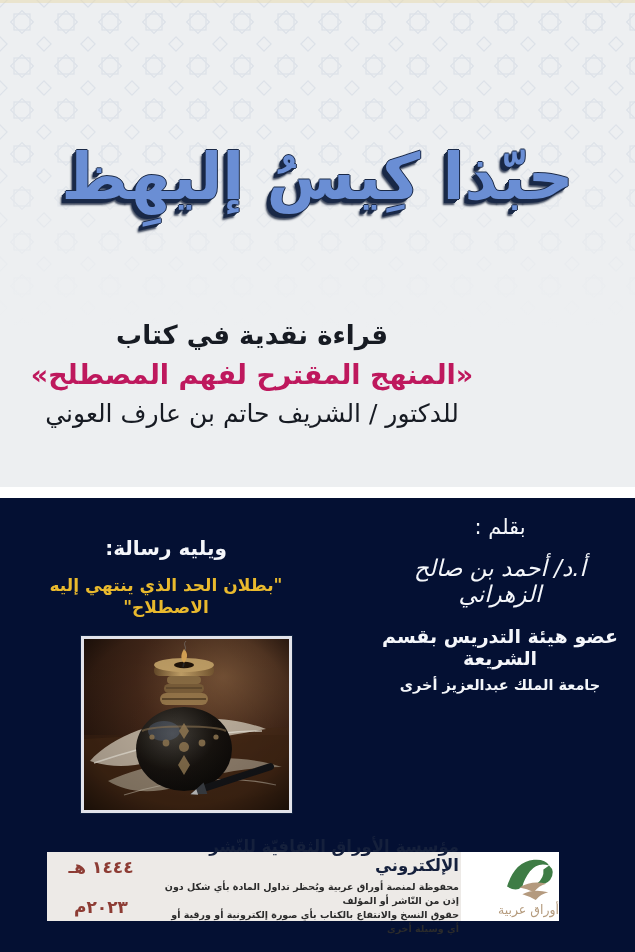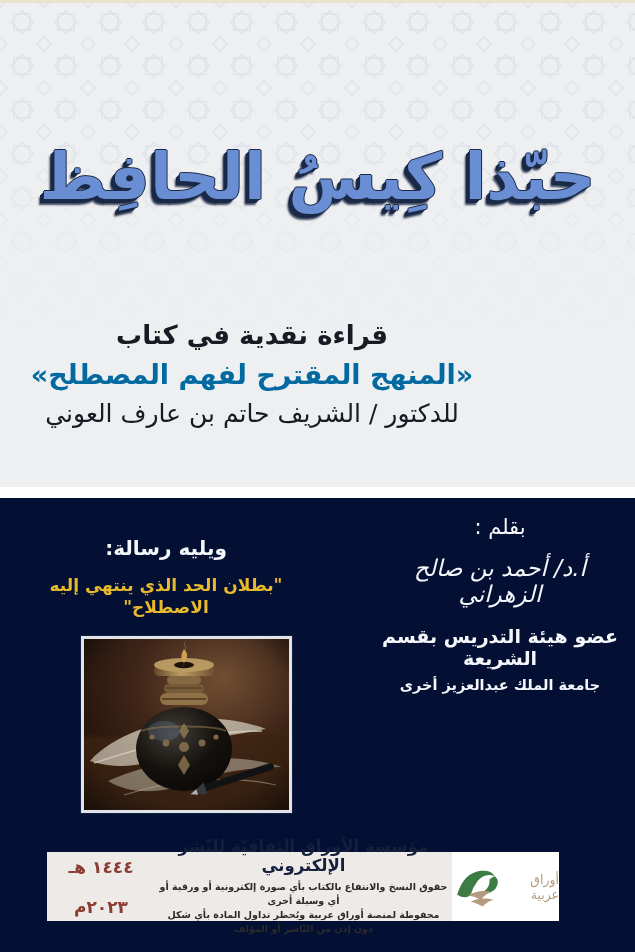--- a/index.html
+++ b/index.html
@@ -24,21 +24,21 @@
     font-size:64px; line-height:1.55; font-weight:bold;
     color:#6a8ed4;
     text-shadow:
       -1px 0 #1a2947, 1px 0 #1a2947, 0 -1px #1a2947, 0 1px #1a2947,
       -2px 2px #1a2947, -3px 3px #1a2947, -4px 4px #1a2947,
       -5px 6px 2px rgba(18,30,56,.8);
     letter-spacing:1px;
   }
   .subtitle-block { position:absolute; top:320px; left:0; width:504px; direction:rtl; text-align:center; }
   .subtitle-line1 { font-size:26px; font-weight:bold; color:#171b23; }
-  .subtitle-book  { font-size:27px; font-weight:bold; color:#0369a1; margin-top:9px; }
+  .subtitle-book  { font-size:27px; font-weight:bold; color:#be185d; margin-top:9px; }
   .subtitle-line3 { font-size:25px; font-weight:normal; color:#171b23; margin-top:9px; }
   
   .divider-strip { position:absolute; top:487px; left:0; width:635px; height:11px; background:#ffffff; }
   
   .dark-section { position:absolute; top:498px; left:0; width:635px; height:454px; background:#041033; }
   .author-col {
     position:absolute; top:17px; right:10px; width:250px;
     direction:rtl; text-align:center; color:#f4f6fa;
   }
   .by-label   { font-size:21px; font-weight:normal; }
@@ -60,26 +60,26 @@
   .photo-frame svg { display:block; }
   
   .footer-bar {
     position:absolute; top:354px; left:47px; width:512px; height:69px;
     background:#edeae7; display:flex; align-items:stretch;
   }
   .footer-dates {
     width:108px; display:flex; flex-direction:column; justify-content:center; align-items:center;
     color:#8d3c34; font-size:17px; font-weight:bold; direction:rtl; gap:20px;
   }
-  .footer-center { flex:1; display:flex; flex-direction:column; justify-content:center; text-align:center; direction:rtl; padding:4px 2px; }
+  .footer-center { flex:1; display:flex; flex-direction:column; justify-content:center; direction:rtl; padding:4px 2px; }
   .footer-publisher { font-size:16.5px; font-weight:bold; color:#15203c; }
   .footer-rights { font-size:9.5px; font-weight:bold; color:#2b2b2b; line-height:1.5; margin-top:5px; }
   .footer-logo-box {
-    width:107px; background:#ffffff; display:flex; flex-direction:row;
-    justify-content:center; align-items:center; gap:2px;
+    width:98px; background:#ffffff; display:flex; flex-direction:column;
+    justify-content:center; align-items:flex-end; gap:2px;
   }
   .footer-logo-text { font-size:12.5px; color:#b59b7d; direction:rtl; }
 </style>
 </head>
 <body>
 
 <div class="cover">
 
   <div class="top-section">
     <svg class="pattern-svg" width="635" height="330" aria-hidden="true">
@@ -93,21 +93,21 @@
             <rect x="-5" y="39" width="10" height="10" transform="rotate(45 0 44)"></rect>
             <rect x="39" y="39" width="10" height="10" transform="rotate(45 44 44)"></rect>
           </g>
         </pattern>
       </defs>
       <rect width="635" height="330" fill="url(#geo)" opacity="0.75"></rect>
     </svg>
     <div class="pattern-fade"></div>
     <div class="top-edge-line"></div>
 
-    <h1 class="main-title">حبّذا كِيسُ الحافِظ</h1>
+    <h1 class="main-title">حبّذا كِيسُ إليهِظ</h1>
 
     <div class="subtitle-block">
       <div class="subtitle-line1">قراءة نقدية في كتاب</div>
       <div class="subtitle-book">«المنهج المقترح لفهم المصطلح»</div>
       <div class="subtitle-line3">للدكتور / الشريف حاتم بن عارف العوني</div>
     </div>
   </div>
 
   <div class="divider-strip"></div>
 
@@ -195,22 +195,22 @@
     </div>
 
     <div class="footer-bar">
       <div class="footer-dates">
         <span>١٤٤٤ هـ</span>
         <span>٢٠٢٣م</span>
       </div>
       <div class="footer-center">
         <div class="footer-publisher">مؤسسة الأوراق الثقافيّة للنّشر الإلكتروني</div>
         <div class="footer-rights">
+          <div>محفوظة لمنصة أوراق عربية ويُحظر تداول المادة بأي شكل دون إذن من النّاشر أو المؤلف</div>
           <div>حقوق النسخ والانتفاع بالكتاب بأي صورة إلكترونية أو ورقية أو أي وسيلة أخرى</div>
-          <div>محفوظة لمنصة أوراق عربية ويُحظر تداول المادة بأي شكل دون إذن من النّاشر أو المؤلف</div>
         </div>
       </div>
       <div class="footer-logo-box">
         <svg width="58" height="44" viewBox="0 0 60 46">
           <path d="M6 32 Q14 6 34 4 Q46 3 50 10 Q38 6 30 16 Q24 24 22 32 Q16 38 6 32 Z" fill="#3e7c45"></path>
           <path d="M50 10 Q57 16 51 25 Q45 31 37 29 Q45 23 44 14 Z" fill="#3e7c45"></path>
           <path d="M19 33 Q32 25 47 29 Q39 31 34 38 Q27 34 19 33 Z" fill="#b49a7e"></path>
           <path d="M22 40 Q34 34 49 38 Q41 40 36 46 Q29 42 22 40 Z" fill="#b49a7e"></path>
         </svg>
         <span class="footer-logo-text">أوراق عربية</span>

